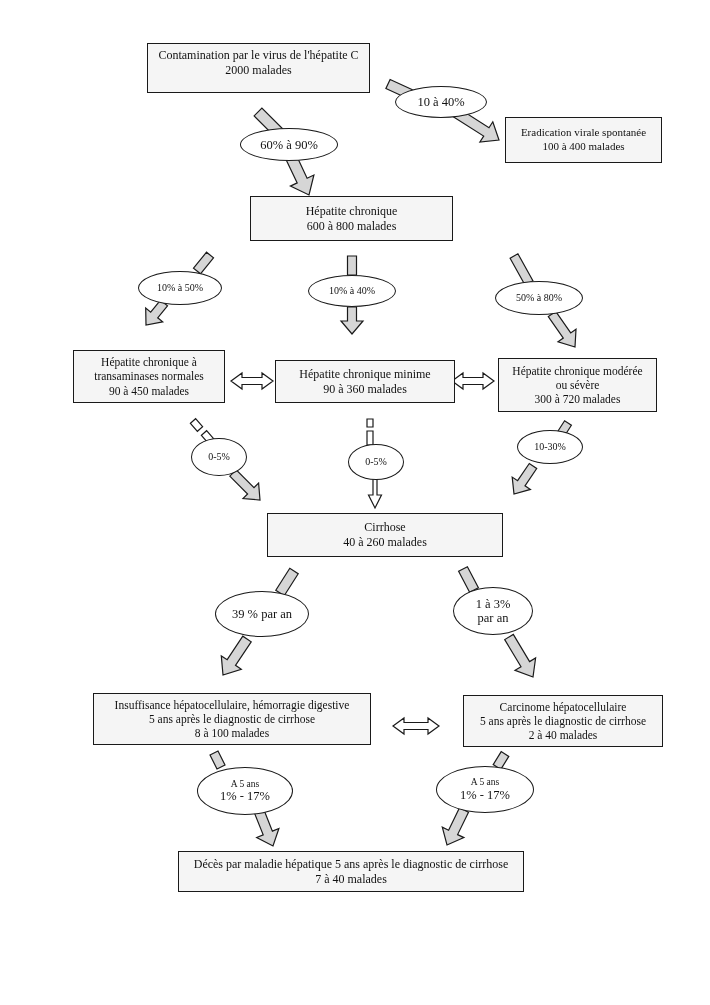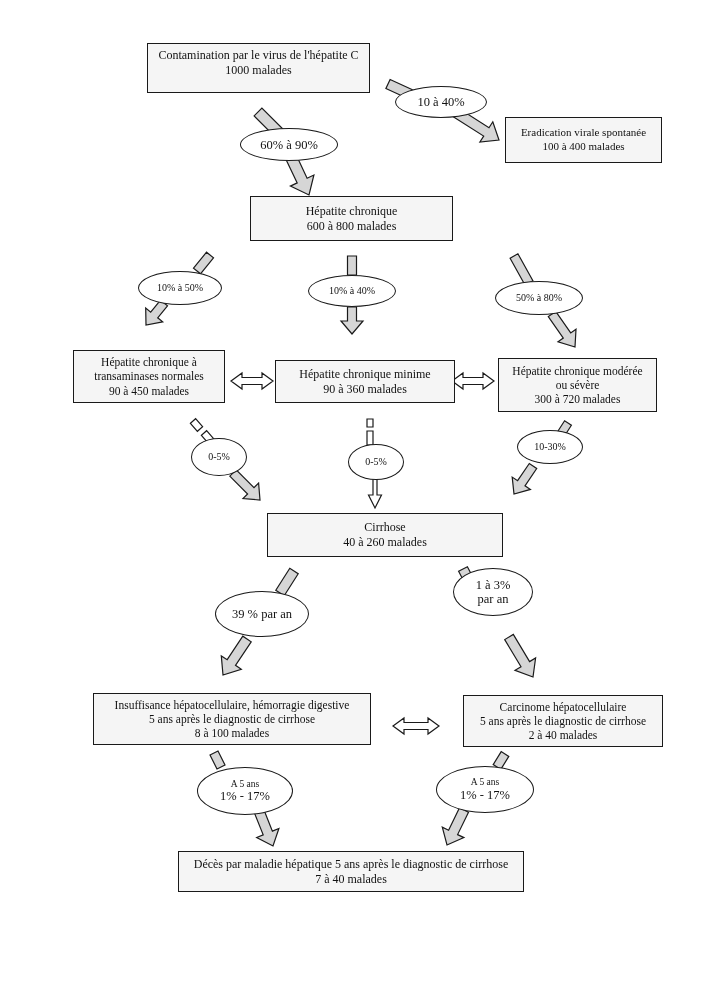--- a/index.html
+++ b/index.html
@@ -59,21 +59,21 @@
       <polygon points="504.7,639.6 521.0,666.7 515.0,670.3 533.0,677.0 535.6,658.0 529.6,661.6 513.3,634.4" fill="#d6d6d6" stroke="#1a1a1a" stroke-width="1.2"></polygon>
       <polygon points="254.4,812.9 263.2,834.9 256.7,837.5 273.0,846.0 278.9,828.5 272.4,831.1 263.6,809.1" fill="#d6d6d6" stroke="#1a1a1a" stroke-width="1.2"></polygon>
       <polygon points="459.5,807.8 448.6,830.2 442.3,827.2 447.0,845.0 463.9,837.6 457.6,834.6 468.5,812.2" fill="#d6d6d6" stroke="#1a1a1a" stroke-width="1.2"></polygon>
       <polygon points="231.0,381.0 242.0,373.0 242.0,377.5 262.0,377.5 262.0,373.0 273.0,381.0 262.0,389.0 262.0,384.5 242.0,384.5 242.0,389.0" fill="#ffffff" stroke="#1a1a1a" stroke-width="1.2"></polygon>
       <polygon points="452.0,381.0 463.0,373.0 463.0,377.5 483.0,377.5 483.0,373.0 494.0,381.0 483.0,389.0 483.0,384.5 463.0,384.5 463.0,389.0" fill="#ffffff" stroke="#1a1a1a" stroke-width="1.2"></polygon>
       <polygon points="393.0,726.0 404.0,718.0 404.0,722.5 428.0,722.5 428.0,718.0 439.0,726.0 428.0,734.0 428.0,729.5 404.0,729.5 404.0,734.0" fill="#ffffff" stroke="#1a1a1a" stroke-width="1.2"></polygon>
     </svg>
 
   <div class="box align-top" style="left:147px;top:43px;width:223px;height:50px;">
     <div>Contamination par le virus de l'hépatite C</div>
-    <div>1000 malades</div>
+    <div>2000 malades</div>
   </div>
 
   <div class="box f11" style="left:505px;top:117px;width:157px;height:46px;">
     <div>Eradication virale spontanée</div>
     <div>100 à 400 malades</div>
   </div>
 
   <div class="box" style="left:250px;top:196px;width:203px;height:45px;">
     <div>Hépatite chronique</div>
     <div>600 à 800 malades</div>
@@ -147,21 +147,21 @@
   </div>
 
   <div class="ellipse f10" style="left:517px;top:430px;width:66px;height:34px;">
     <div>10-30%</div>
   </div>
 
   <div class="ellipse" style="left:215px;top:591px;width:94px;height:46px;">
     <div>39 % par an</div>
   </div>
 
-  <div class="ellipse" style="left:453px;top:568px;width:80px;height:48px;">
+  <div class="ellipse" style="left:453px;top:587px;width:80px;height:48px;">
     <div>1 à 3%</div>
     <div>par an</div>
   </div>
 
   <div class="ellipse" style="left:197px;top:767px;width:96px;height:48px;">
     <div class="small-cap">A 5 ans</div>
     <div>1% - 17%</div>
   </div>
 
   <div class="ellipse" style="left:436px;top:766px;width:98px;height:47px;">

